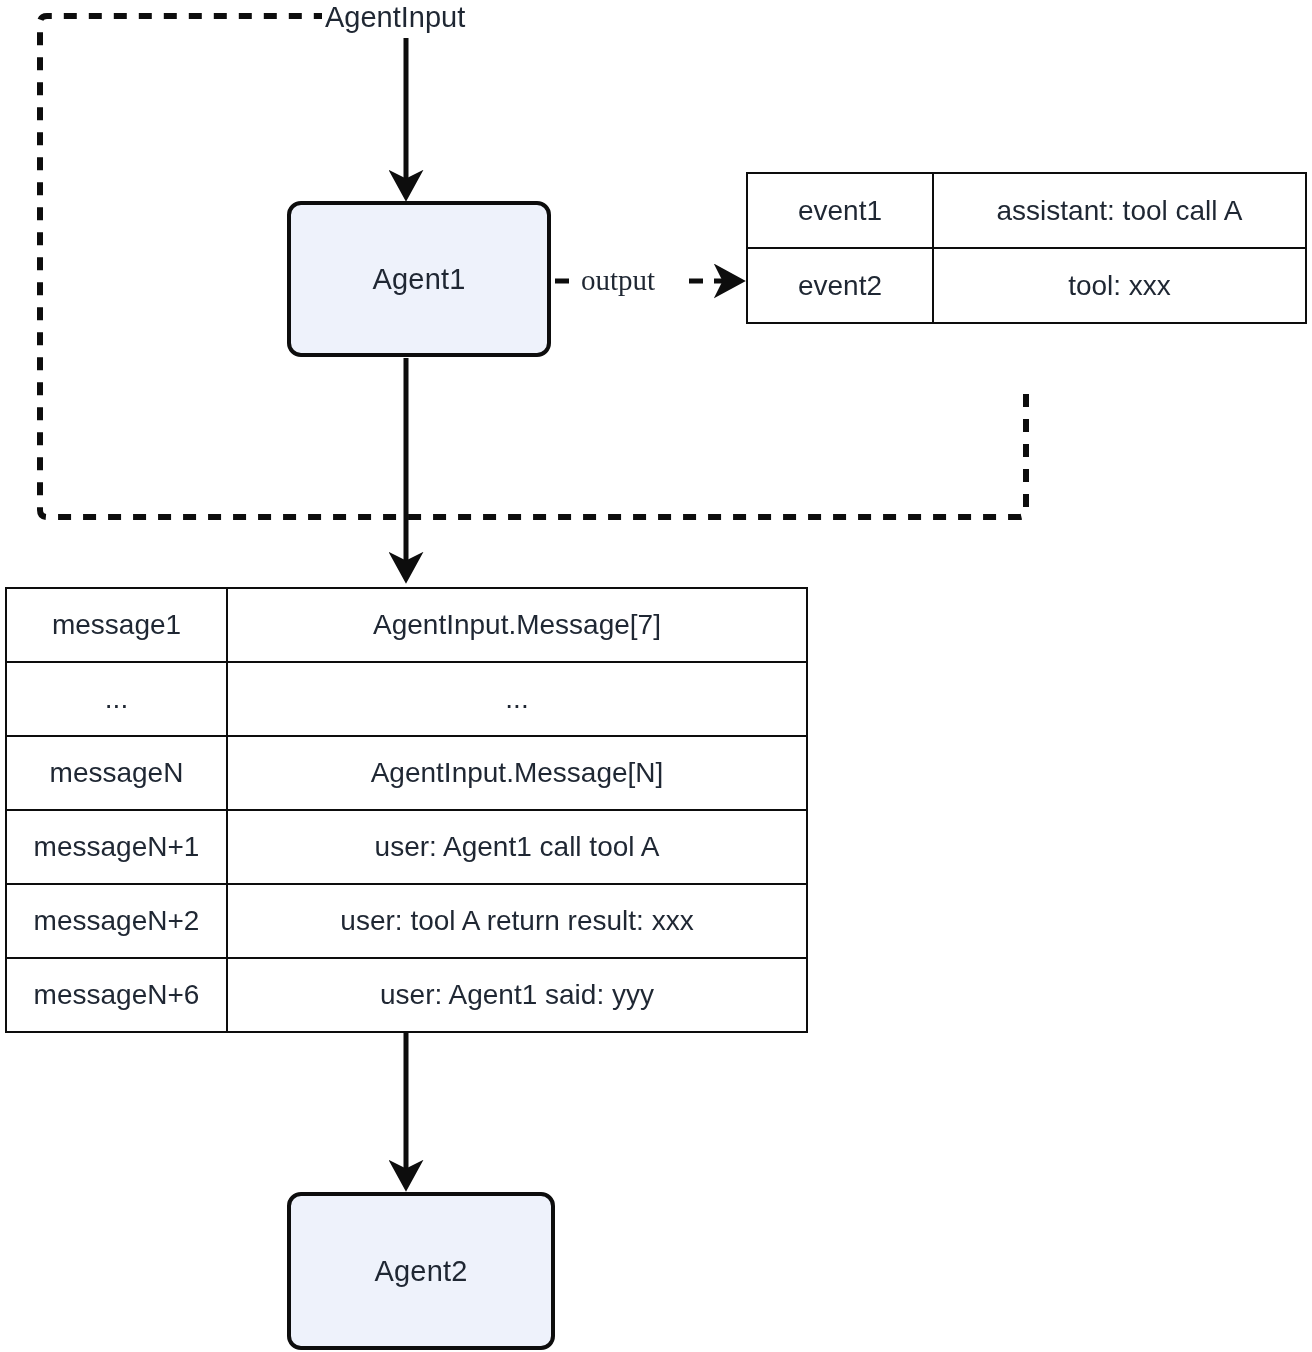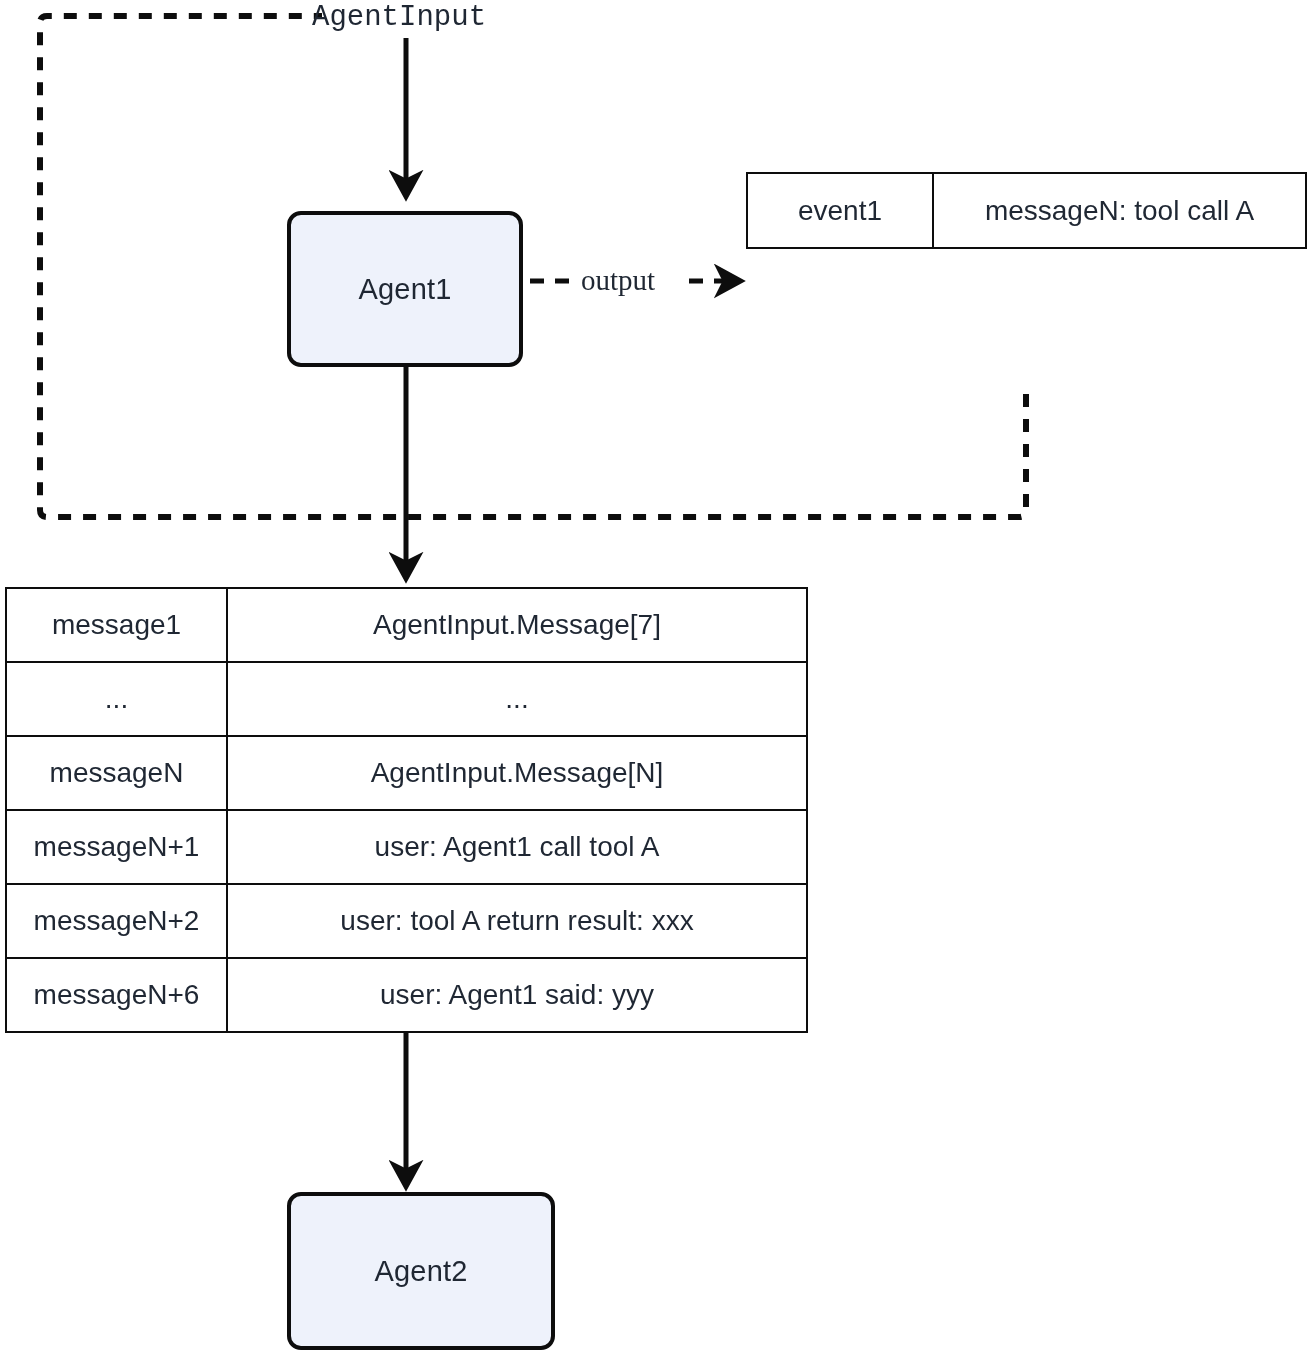--- a/index.html
+++ b/index.html
@@ -33,31 +33,31 @@
     background: #eef2fb;
     border: 4px solid #0d0d0d;
     border-radius: 14px;
     display: flex;
     align-items: center;
     justify-content: center;
     color: #1f2733;
     font-size: 29px;
     letter-spacing: 0.2px;
   }
-  #agent1-node { left: 287px; top: 211px; width: 236px; height: 156px; }
+  #agent1-node { left: 287px; top: 201px; width: 264px; height: 156px; }
   #agent2-node { left: 287px; top: 1192px; width: 268px; height: 158px; }
 
   
   .edge-label {
     position: absolute;
     color: #1f2733;
     font-size: 29px;
     white-space: nowrap;
   }
-  #agent-input-label { left: 312px; top: 1px; font-family: Liberation Mono, monospace; }
+  #agent-input-label { left: 325px; top: 1px; }
   #output-label { left: 581px; top: 264px; font-family: Liberation Serif, serif; }
 
   
   .grid-table {
     position: absolute;
     box-sizing: border-box;
     border-collapse: collapse;
     background: #ffffff;
     table-layout: fixed;
   }
@@ -116,21 +116,25 @@
   </div>
 
   <div class="agent-node" id="agent2-node">
     <span>Agent2</span>
   </div>
 
   <table class="grid-table" id="events-table">
     <tbody>
       <tr>
         <td class="col-key">event1</td>
-        <td class="col-val">messageN: tool call A</td>
+        <td class="col-val">assistant: tool call A</td>
+      </tr>
+      <tr>
+        <td class="col-key">event2</td>
+        <td class="col-val">tool: xxx</td>
       </tr>
     </tbody>
   </table>
 
   <table class="grid-table" id="messages-table">
     <tbody>
       <tr>
         <td class="col-key">message1</td>
         <td class="col-val">AgentInput.Message[7]</td>
       </tr>

